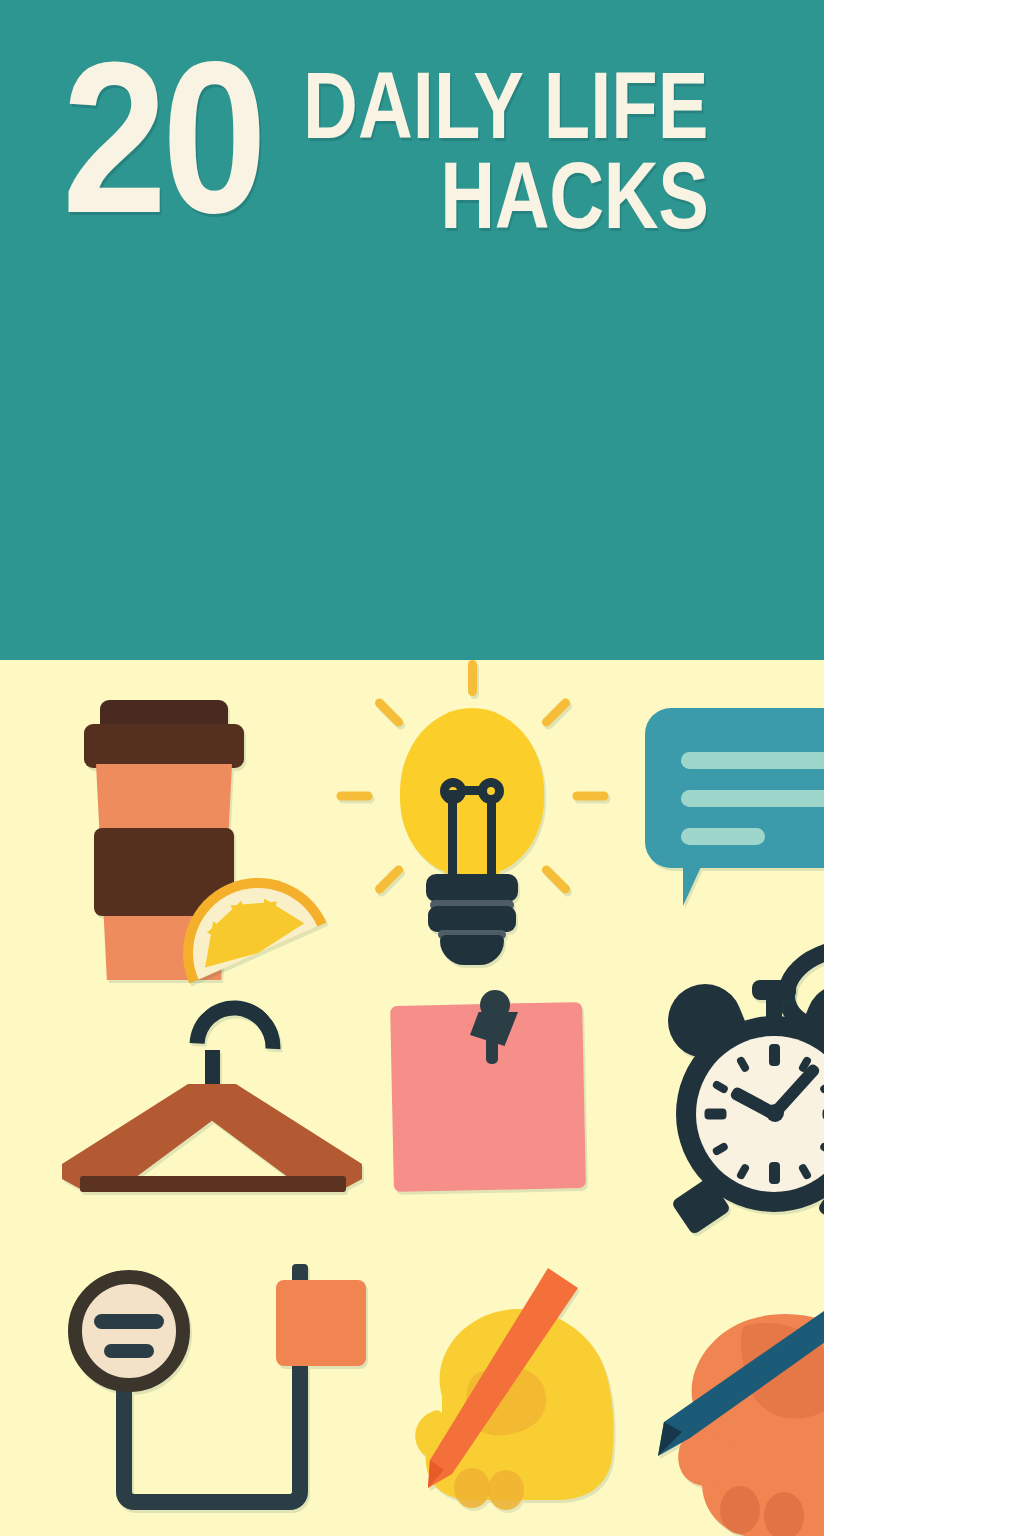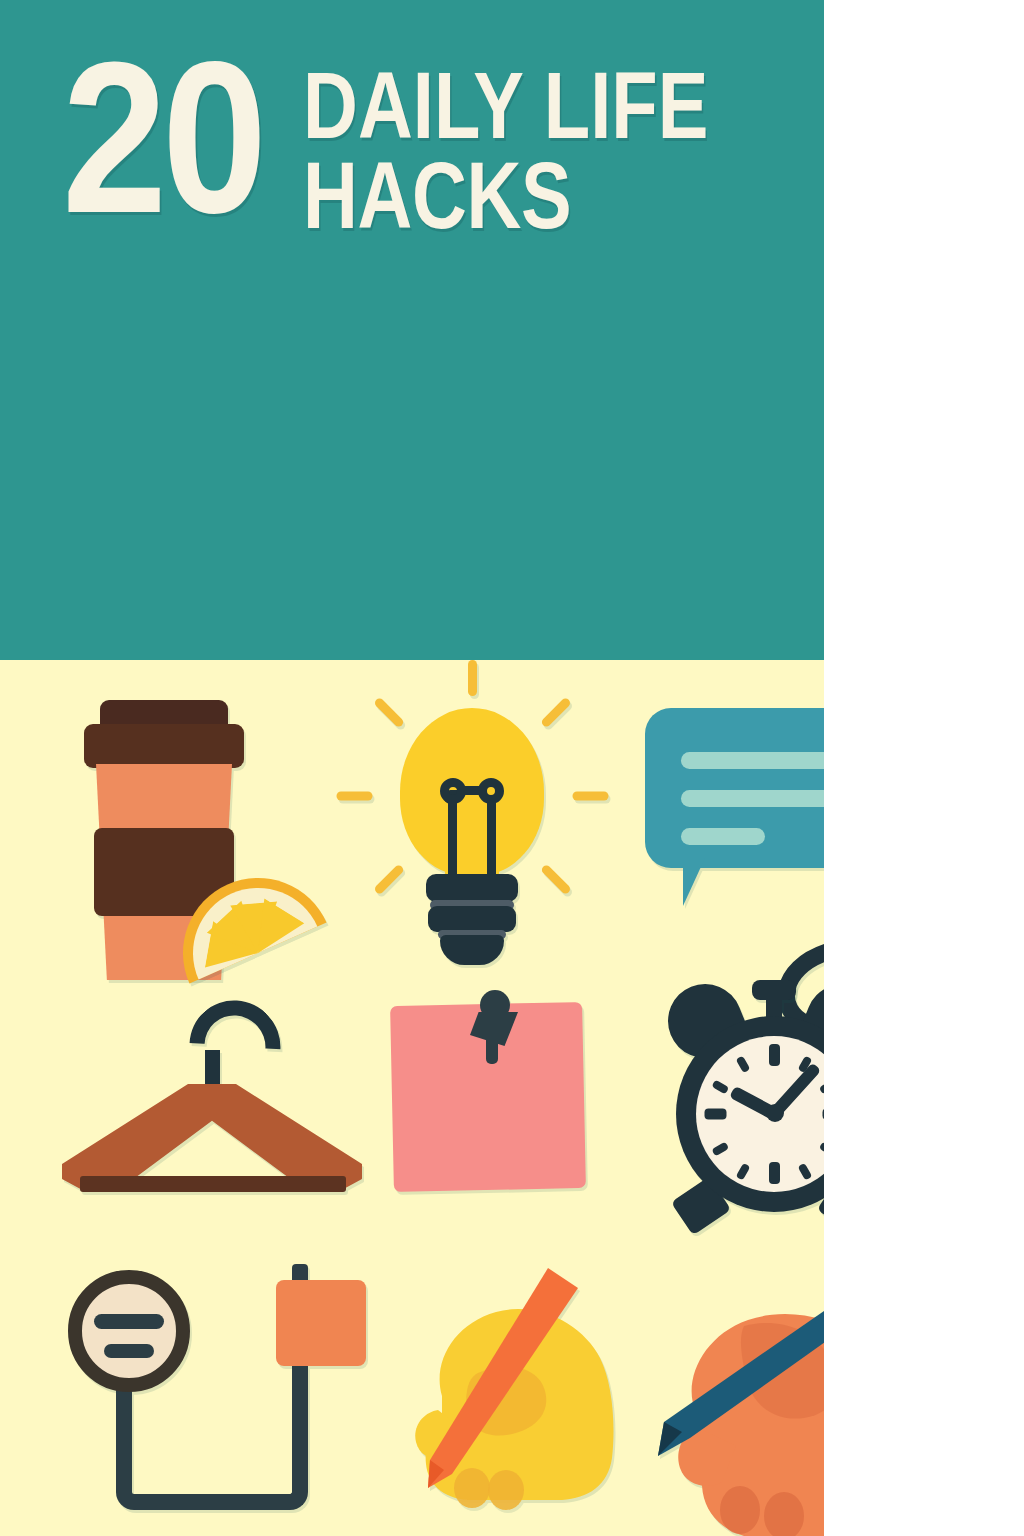--- a/index.html
+++ b/index.html
@@ -54,20 +54,21 @@
     font-size: 215px;
     line-height: 0.80;
     letter-spacing: -6px;
     transform: scaleX(0.88);
     transform-origin: left top;
   }
   #stack-right {
     display: flex;
     flex-direction: column;
     padding-top: 12px;
+    text-align: right;
   }
   .t-daily {
     font-size: 95px;
     letter-spacing: 0px;
     transform: scaleX(0.80);
     transform-origin: left top;
   }
   .t-hacks {
     font-size: 95px;
     margin-top: 6px;

